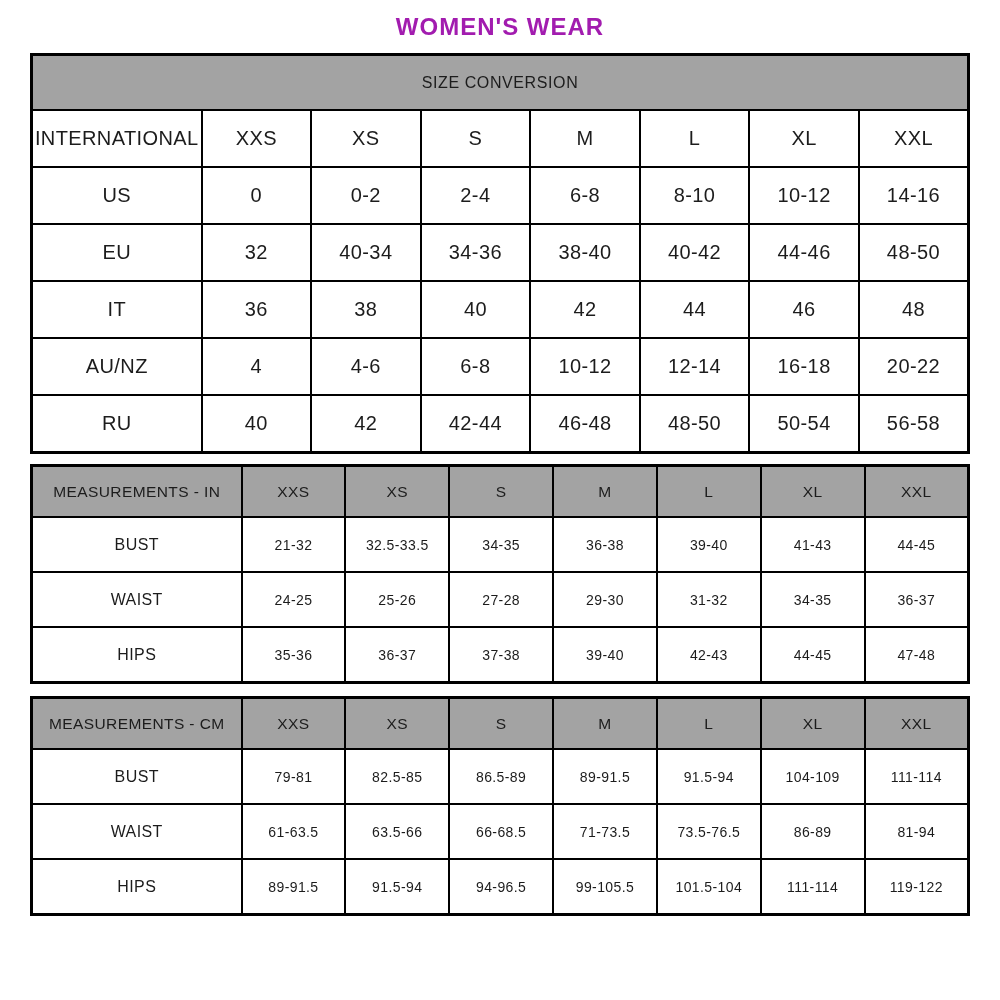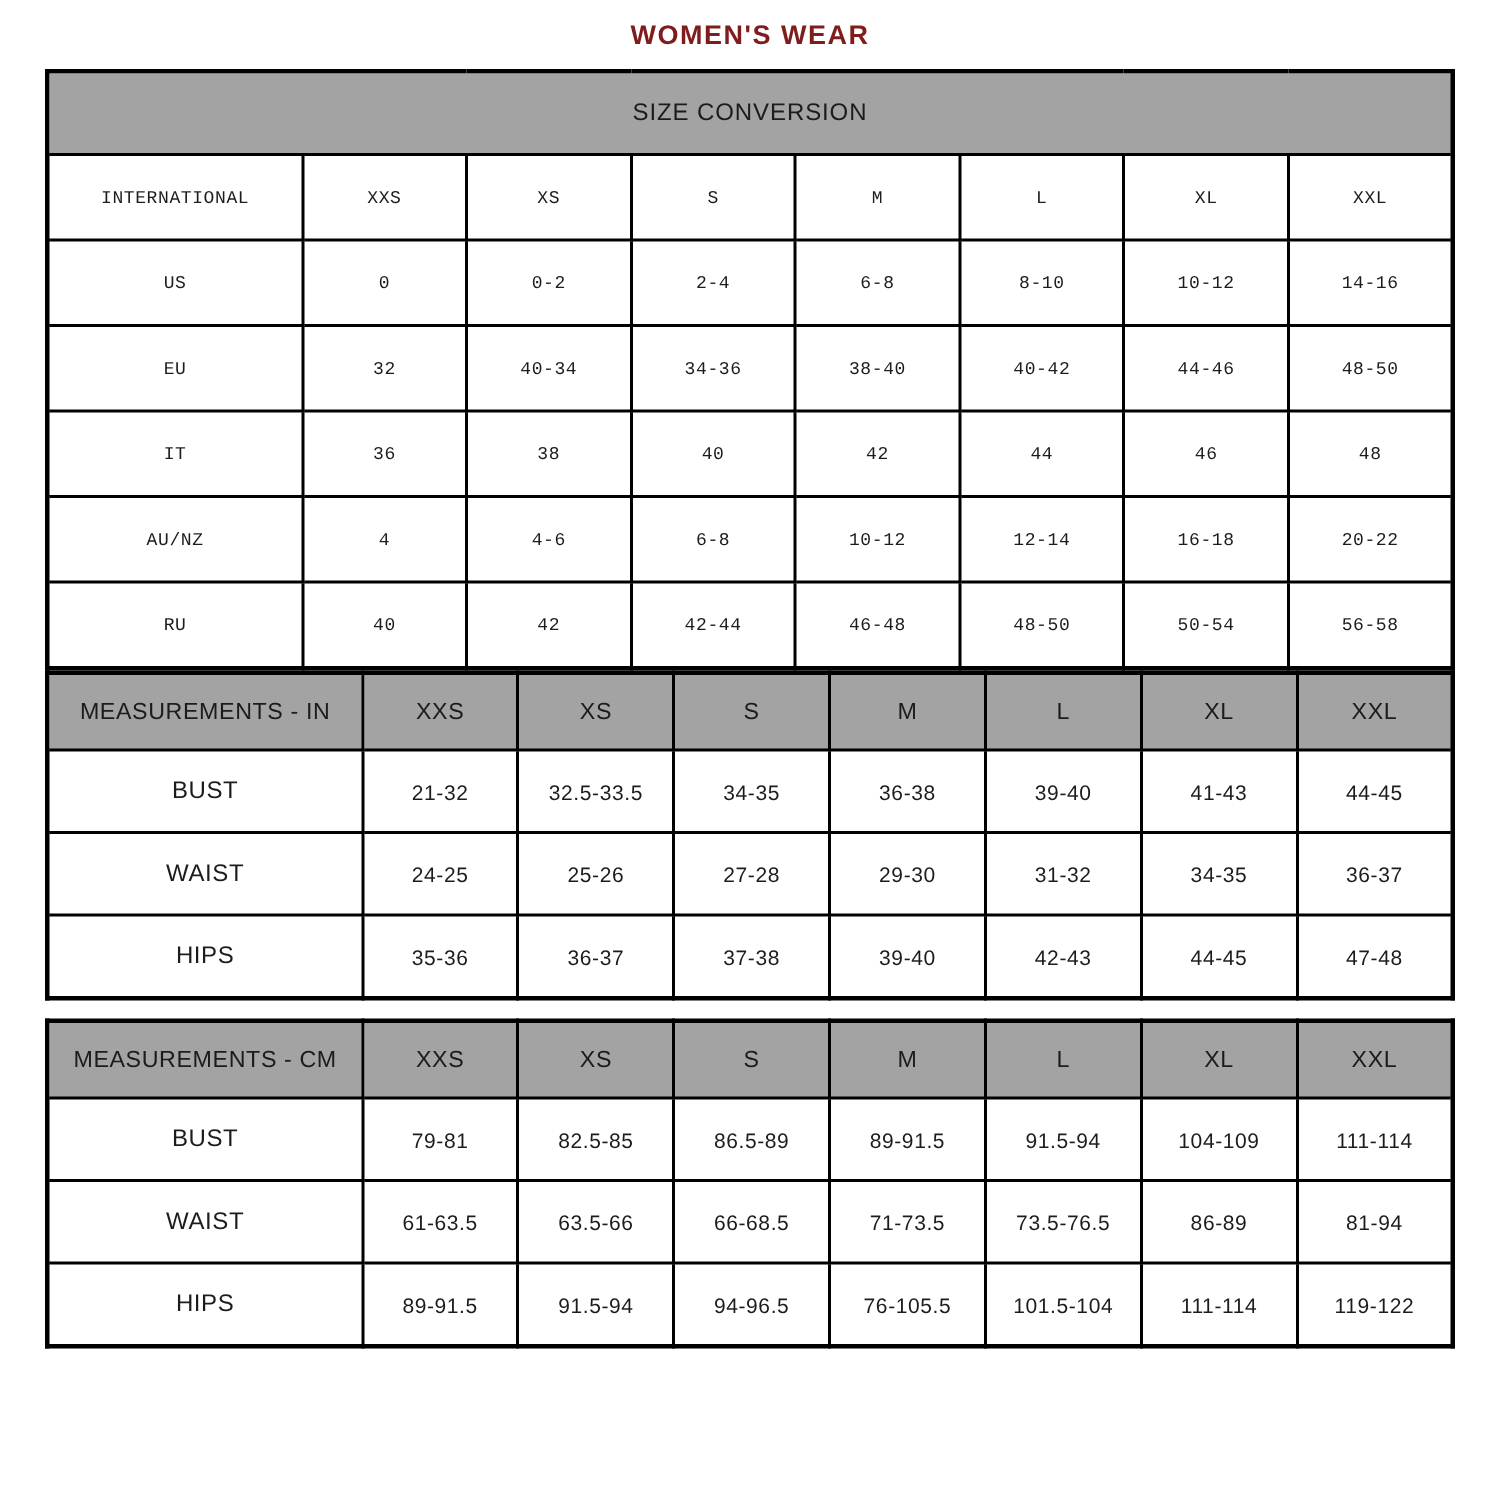--- a/index.html
+++ b/index.html
@@ -13,24 +13,24 @@
     color: #1c1c1c;
   }
   .page {
     padding: 13px 30px 0 30px;
     box-sizing: border-box;
     width: 1000px;
   }
   h1.page-title {
     margin: 0 0 12px 0;
     text-align: center;
-    font-size: 18px;
+    font-size: 24px;
     font-weight: 700;
     letter-spacing: 1px;
-    color: #7f1d1d;
+    color: #a21caf;
   }
   table.tbl {
     width: 940px;
     table-layout: fixed;
     border-collapse: collapse;
     border: 3px solid #000000;
   }
   table.tbl td, table.tbl th {
     border: 2px solid #000000;
     text-align: center;
@@ -42,24 +42,24 @@
     overflow: hidden;
     white-space: nowrap;
   }
   .band {
     background: #a3a3a3;
     font-weight: 700;
     color: #111111;
   }
   
   .t1 th.band { height: 53px; font-size: 16px; letter-spacing: 0.6px; }
-  .t1 td { height: 55px; font-size: 12px; font-family: Liberation Mono, monospace; }
+  .t1 td { height: 55px; font-size: 20px; }
   .t1 col.c-label1 { width: 170px; }
   
-  .t2 { }
+  .t2 { margin-top: 10px; }
   .t3 { margin-top: 12px; }
   .t2 th.band { height: 49px; font-size: 15.5px; }
   .t2 td { height: 53px; font-size: 14px; }
   .t2 td.row-label { font-size: 16px; }
   .t2 col.c-label2 { width: 210px; }
 </style>
 </head>
 <body>
 
 <div class="page">
@@ -223,21 +223,21 @@
           <td>71-73.5</td>
           <td>73.5-76.5</td>
           <td>86-89</td>
           <td>81-94</td>
         </tr>
         <tr>
           <td class="row-label">HIPS</td>
           <td>89-91.5</td>
           <td>91.5-94</td>
           <td>94-96.5</td>
-          <td>76-105.5</td>
+          <td>99-105.5</td>
           <td>101.5-104</td>
           <td>111-114</td>
           <td>119-122</td>
         </tr>
       </tbody>
   </table>
 
 </div>
 
 </body></html>

